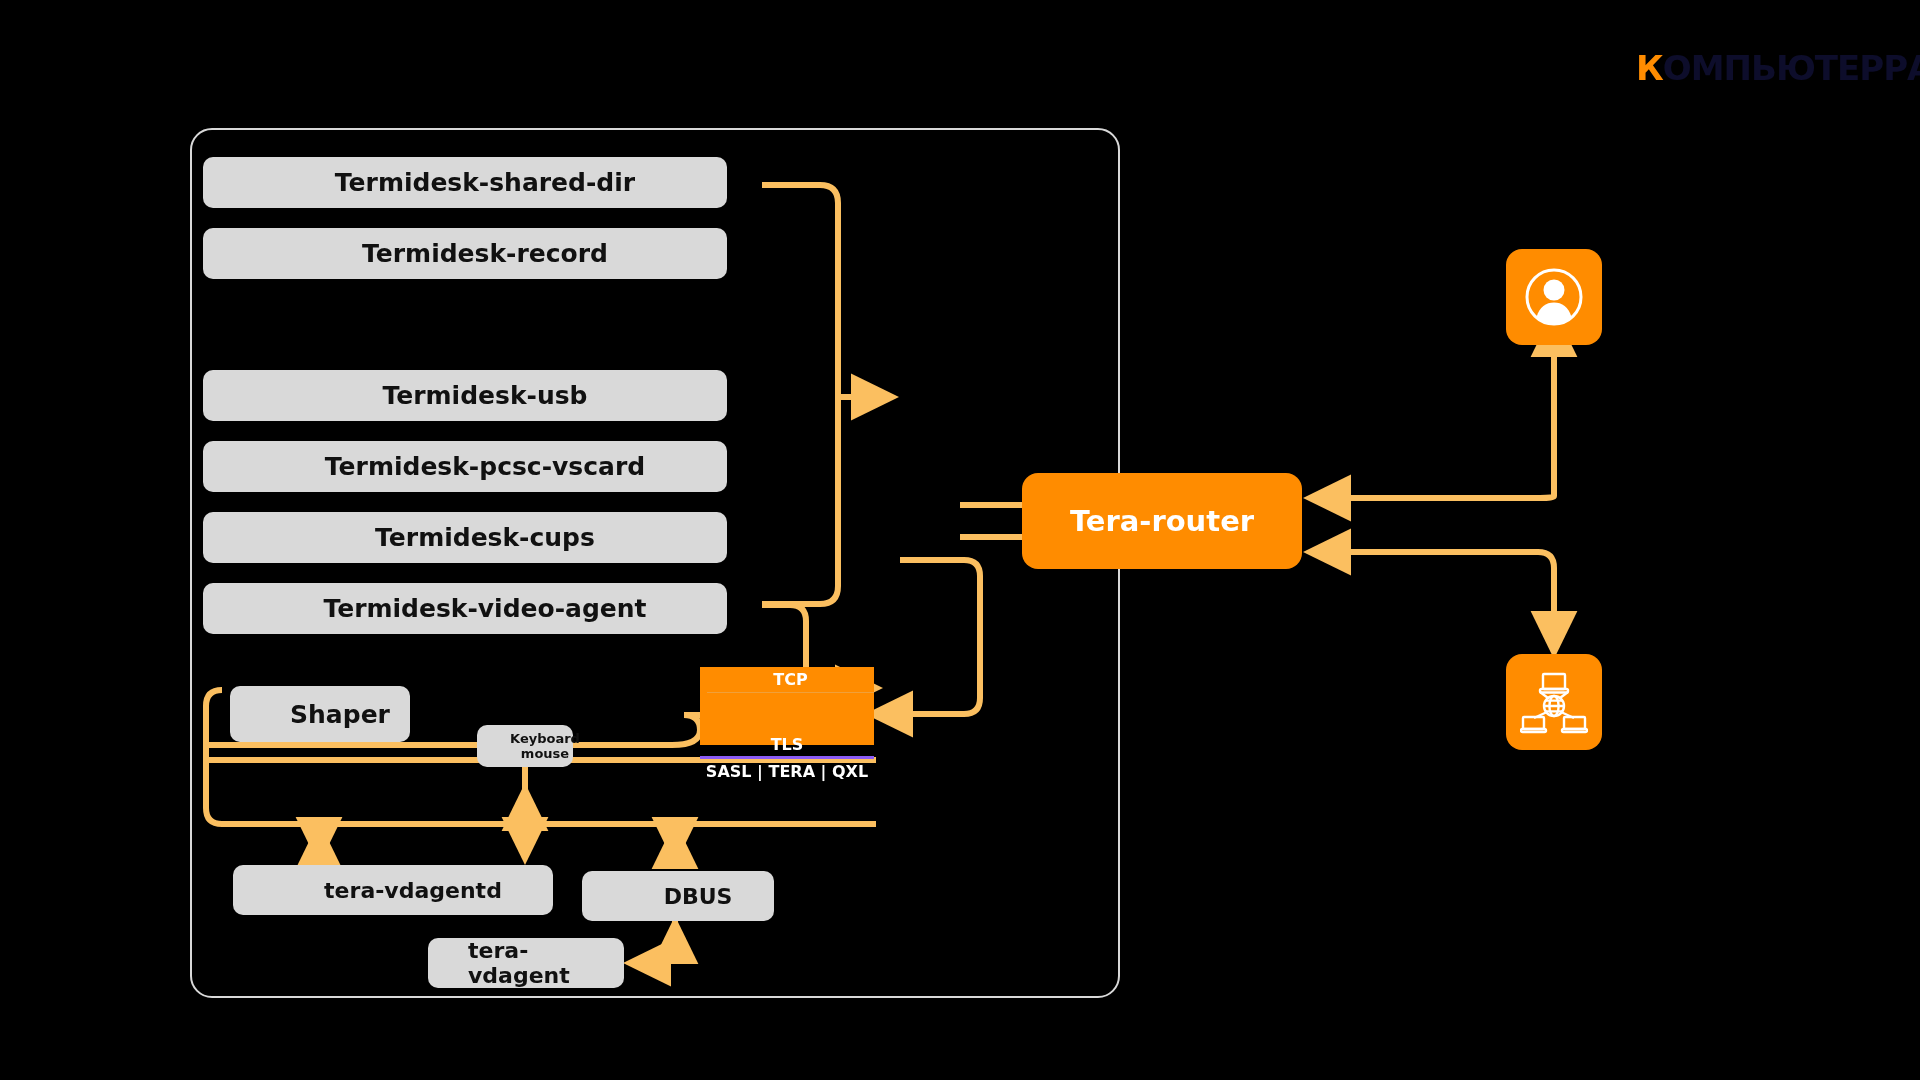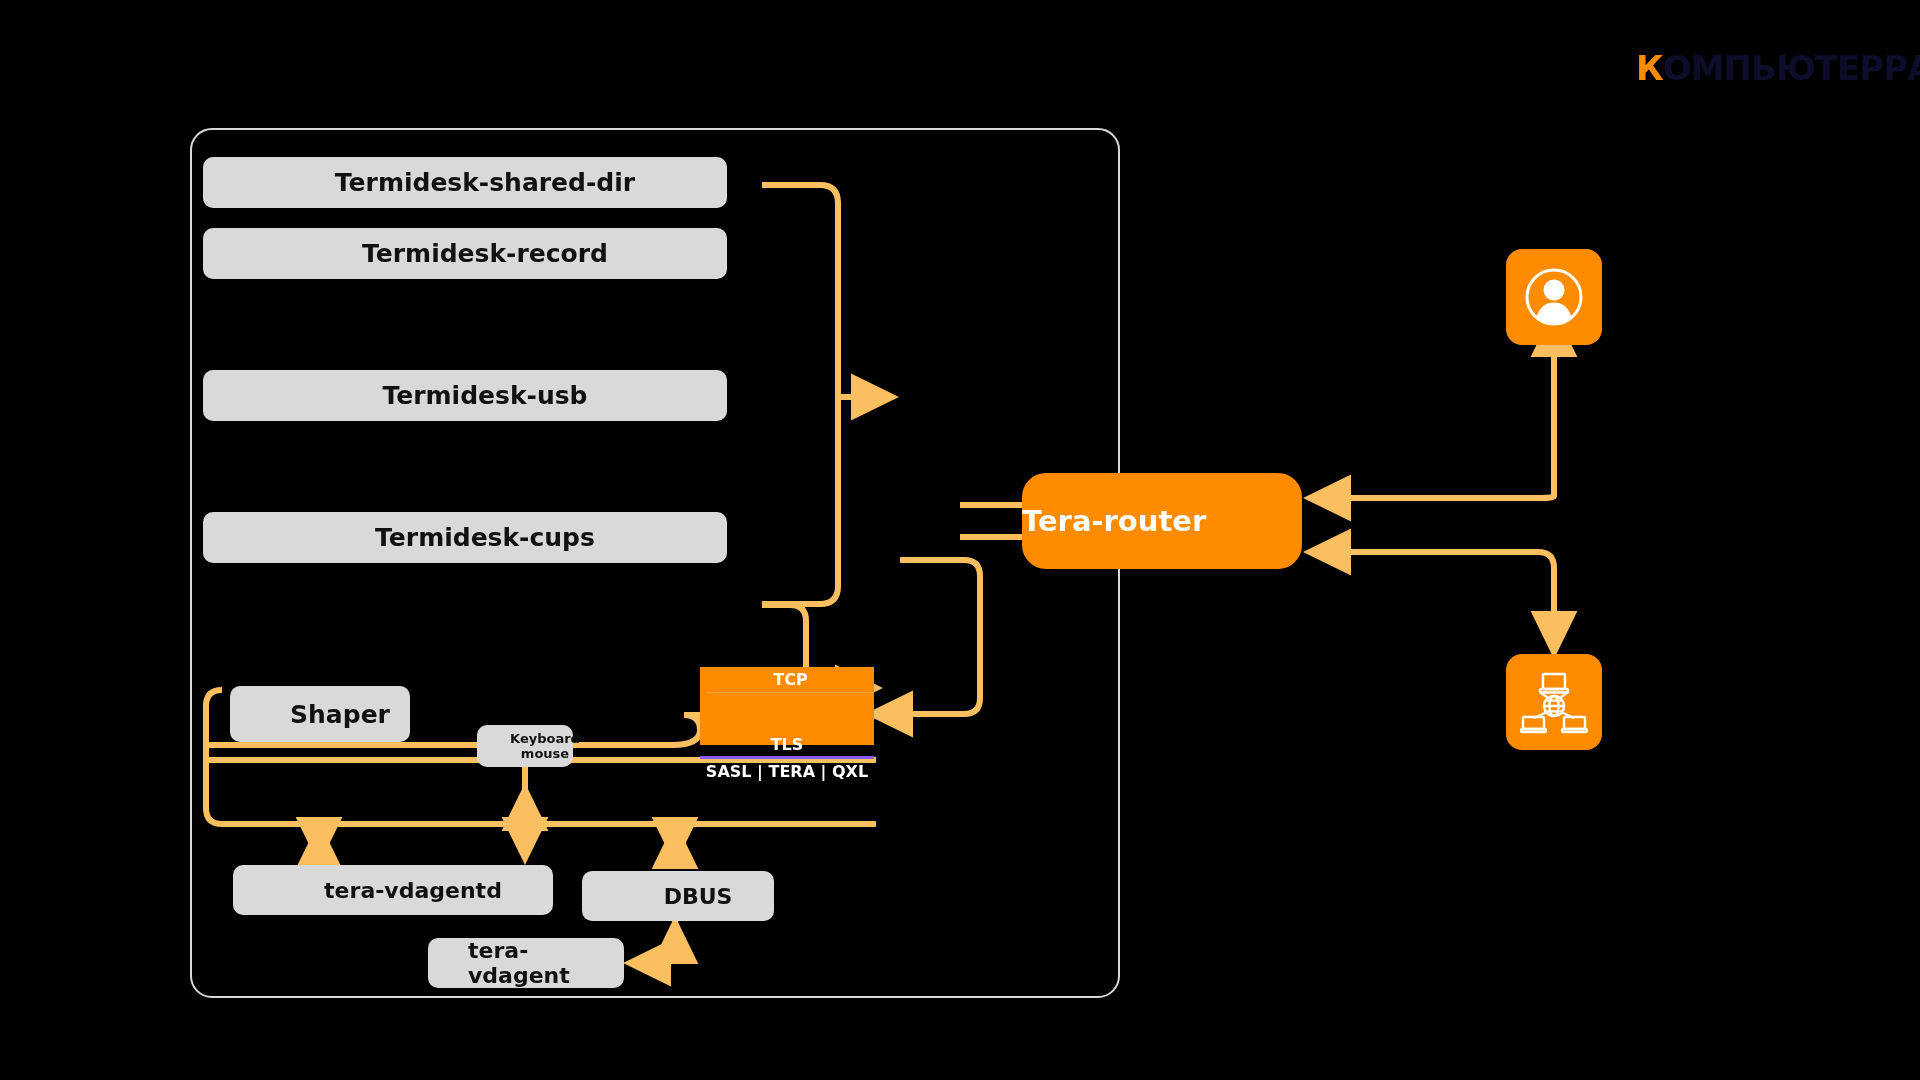--- a/index.html
+++ b/index.html
@@ -36,21 +36,21 @@
   
   .proto{position:absolute;left:700px;top:667px;width:174px;height:78px;background:#FF8C00;}
   .proto .row{height:33.33%;display:flex;align-items:center;justify-content:center;
               color:#fff;font-weight:700;box-sizing:border-box;}
   .proto .r1{font-size:16px;border-bottom:1px solid #f0a03a;margin-left:7px;}
   .proto .r2{font-size:16px;border-bottom:3px solid #8b5cf6;margin-top:40px;}
   .proto .r3{font-size:16px;}
 
   
   .router{position:absolute;left:1022px;top:473px;width:280px;height:96px;background:#FF8C00;
-          border-radius:24px;display:flex;align-items:center;justify-content:flex-start;
+          border-radius:16px;display:flex;align-items:center;justify-content:center;
           color:#fff;font-weight:700;font-size:29px;}
 
   
   .tile{position:absolute;width:96px;height:96px;background:#FF8C00;border-radius:16px;
         display:flex;align-items:center;justify-content:center;}
   .tile-user{left:1506px;top:249px;}
   .tile-net{left:1506px;top:654px;}
 </style>
 </head>
 <body>
@@ -113,22 +113,28 @@
 
   <div class="pill chan c0">
     <span>Termidesk-shared-dir</span>
   </div>
   <div class="pill chan c1">
     <span>Termidesk-record</span>
   </div>
   <div class="pill chan c3">
     <span>Termidesk-usb</span>
   </div>
+  <div class="pill chan c4">
+    <span>Termidesk-pcsc-vscard</span>
+  </div>
   <div class="pill chan c5">
     <span>Termidesk-cups</span>
+  </div>
+  <div class="pill chan c6">
+    <span>Termidesk-video-agent</span>
   </div>
 
   <div class="pill shaper-box">
     <span>Shaper</span>
   </div>
 
   <div class="pill kbd-box">
     <span>Keyboard</span>
     <span>mouse</span>
   </div>

